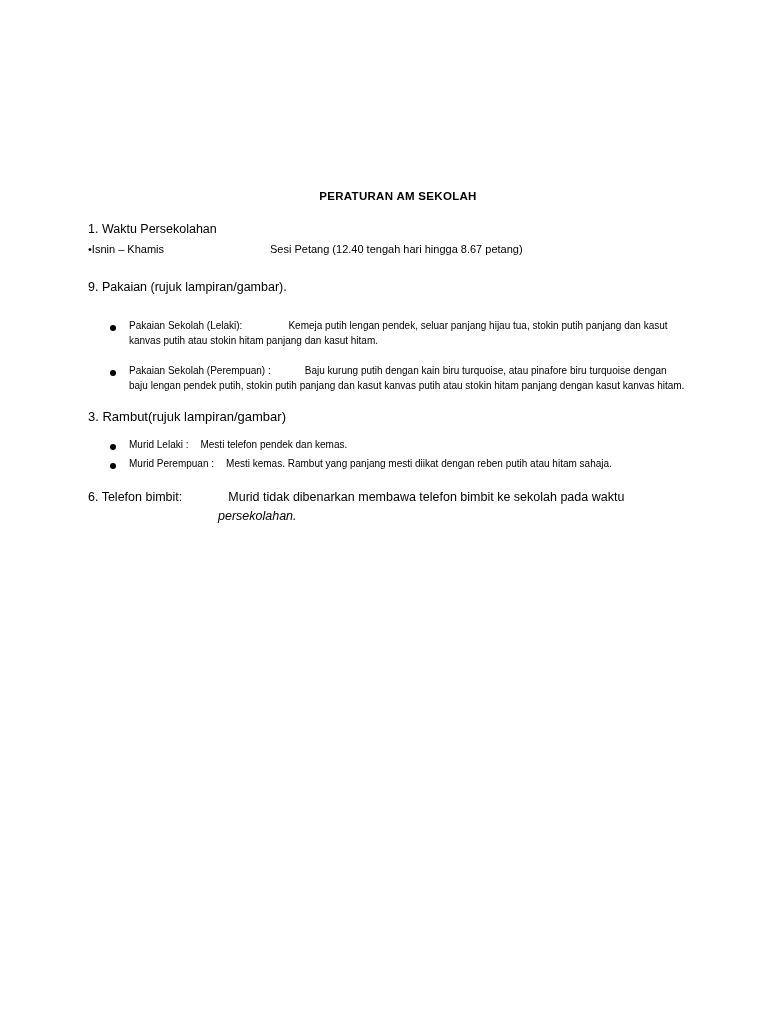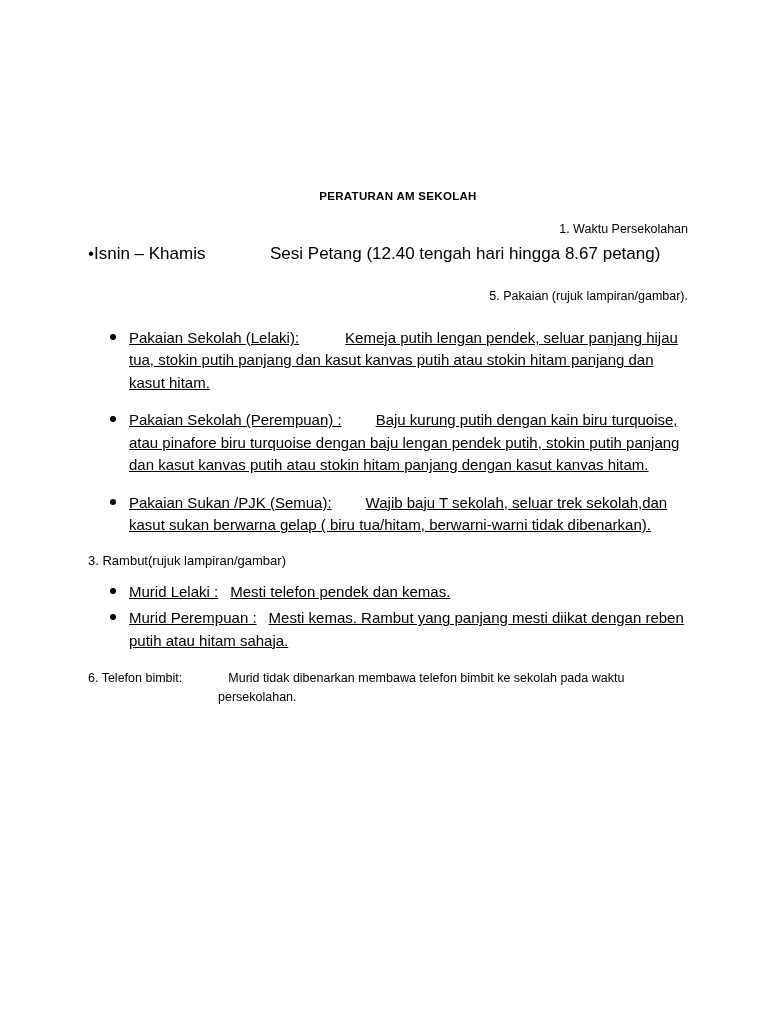--- a/index.html
+++ b/index.html
@@ -34,26 +34,25 @@
     font-size: 11.5px;
     font-weight: bold;
     letter-spacing: 0.3px;
     margin: 0 0 18px 0;
     padding-left: 20px;
   }
   .sec-head {
     font-size: 12.5px;
     margin: 0 0 4px 0;
     line-height: 1.45;
-    text-align: right;
   }
   .time-table {
     border-collapse: collapse;
     margin: 0 12px 0 0;
-    font-size: 17px;
+    font-size: 11px;
   }
   .time-table td {
     padding: 0 0 2px 0;
     vertical-align: top;
     line-height: 1.45;
   }
   .time-table td.col1 {
     width: 182px;
     white-space: nowrap;
   }
@@ -62,23 +61,22 @@
 
   ul.bullets {
     list-style: none;
     margin: 0;
     padding: 0;
   }
   ul.bullets > li {
     position: relative;
     padding-left: 41px;
     margin-bottom: 15px;
-    font-size: 15px;
+    font-size: 10px;
     line-height: 1.5;
-    text-decoration: underline;
   }
   ul.bullets > li:before {
     content: "";
     position: absolute;
     left: 22px;
     top: 7px;
     width: 6px;
     height: 6px;
     border-radius: 50%;
     background: #000;
@@ -103,20 +101,21 @@
   }
   .phone-block {
     font-size: 12.5px;
     line-height: 1.5;
     margin: 0;
     padding-left: 0;
   }
   .phone-cont {
     display: block;
     padding-left: 130px;
+    font-style: italic;
   }
   .sec3 {
     font-size: 13px;
     line-height: 1.45;
     margin: 0 0 10px 0;
   }
 </style>
 </head>
 <body>
 
@@ -131,33 +130,30 @@
       <tbody>
           <tr>
         <td class="col1">•Isnin – Khamis</td>
         <td>Sesi Petang   (12.40 tengah hari hingga  8.67  petang)</td>
       </tr>
     </tbody>
       </table>
 
     <div class="spacer-md"></div>
 
-    <div class="sec-head">5. Pakaian (rujuk lampiran/gambar).</div>
+    <div class="sec-head">9. Pakaian (rujuk lampiran/gambar).</div>
 
     <div class="spacer-md"></div>
 
     <ul class="bullets">
       <li>
         <span class="lbl">Pakaian Sekolah (Lelaki):</span><span class="gap-tab-lg"></span><span>Kemeja putih lengan pendek, seluar panjang hijau tua, stokin putih panjang  dan kasut kanvas putih atau stokin hitam panjang dan kasut hitam.</span>
       </li>
       <li>
         <span class="lbl">Pakaian Sekolah (Perempuan) :</span><span class="gap-tab"></span><span>Baju kurung putih dengan kain biru turquoise, atau pinafore biru turquoise dengan baju lengan pendek putih, stokin putih panjang dan kasut kanvas putih atau stokin hitam panjang dengan kasut kanvas hitam.</span>
-      </li>
-      <li>
-        <span class="lbl">Pakaian Sukan /PJK (Semua):</span><span class="gap-tab"></span><span>Wajib baju T sekolah, seluar trek sekolah,dan kasut sukan  berwarna gelap ( biru tua/hitam, berwarni-warni tidak dibenarkan).</span>
       </li>
     </ul>
 
     <div class="sec3">3. Rambut(rujuk lampiran/gambar)</div>
 
     <ul class="bullets tight">
       <li>
         <span class="lbl">Murid Lelaki :</span><span class="gap-tab-sm"></span><span>Mesti telefon pendek dan kemas.</span>
       </li>
       <li>

